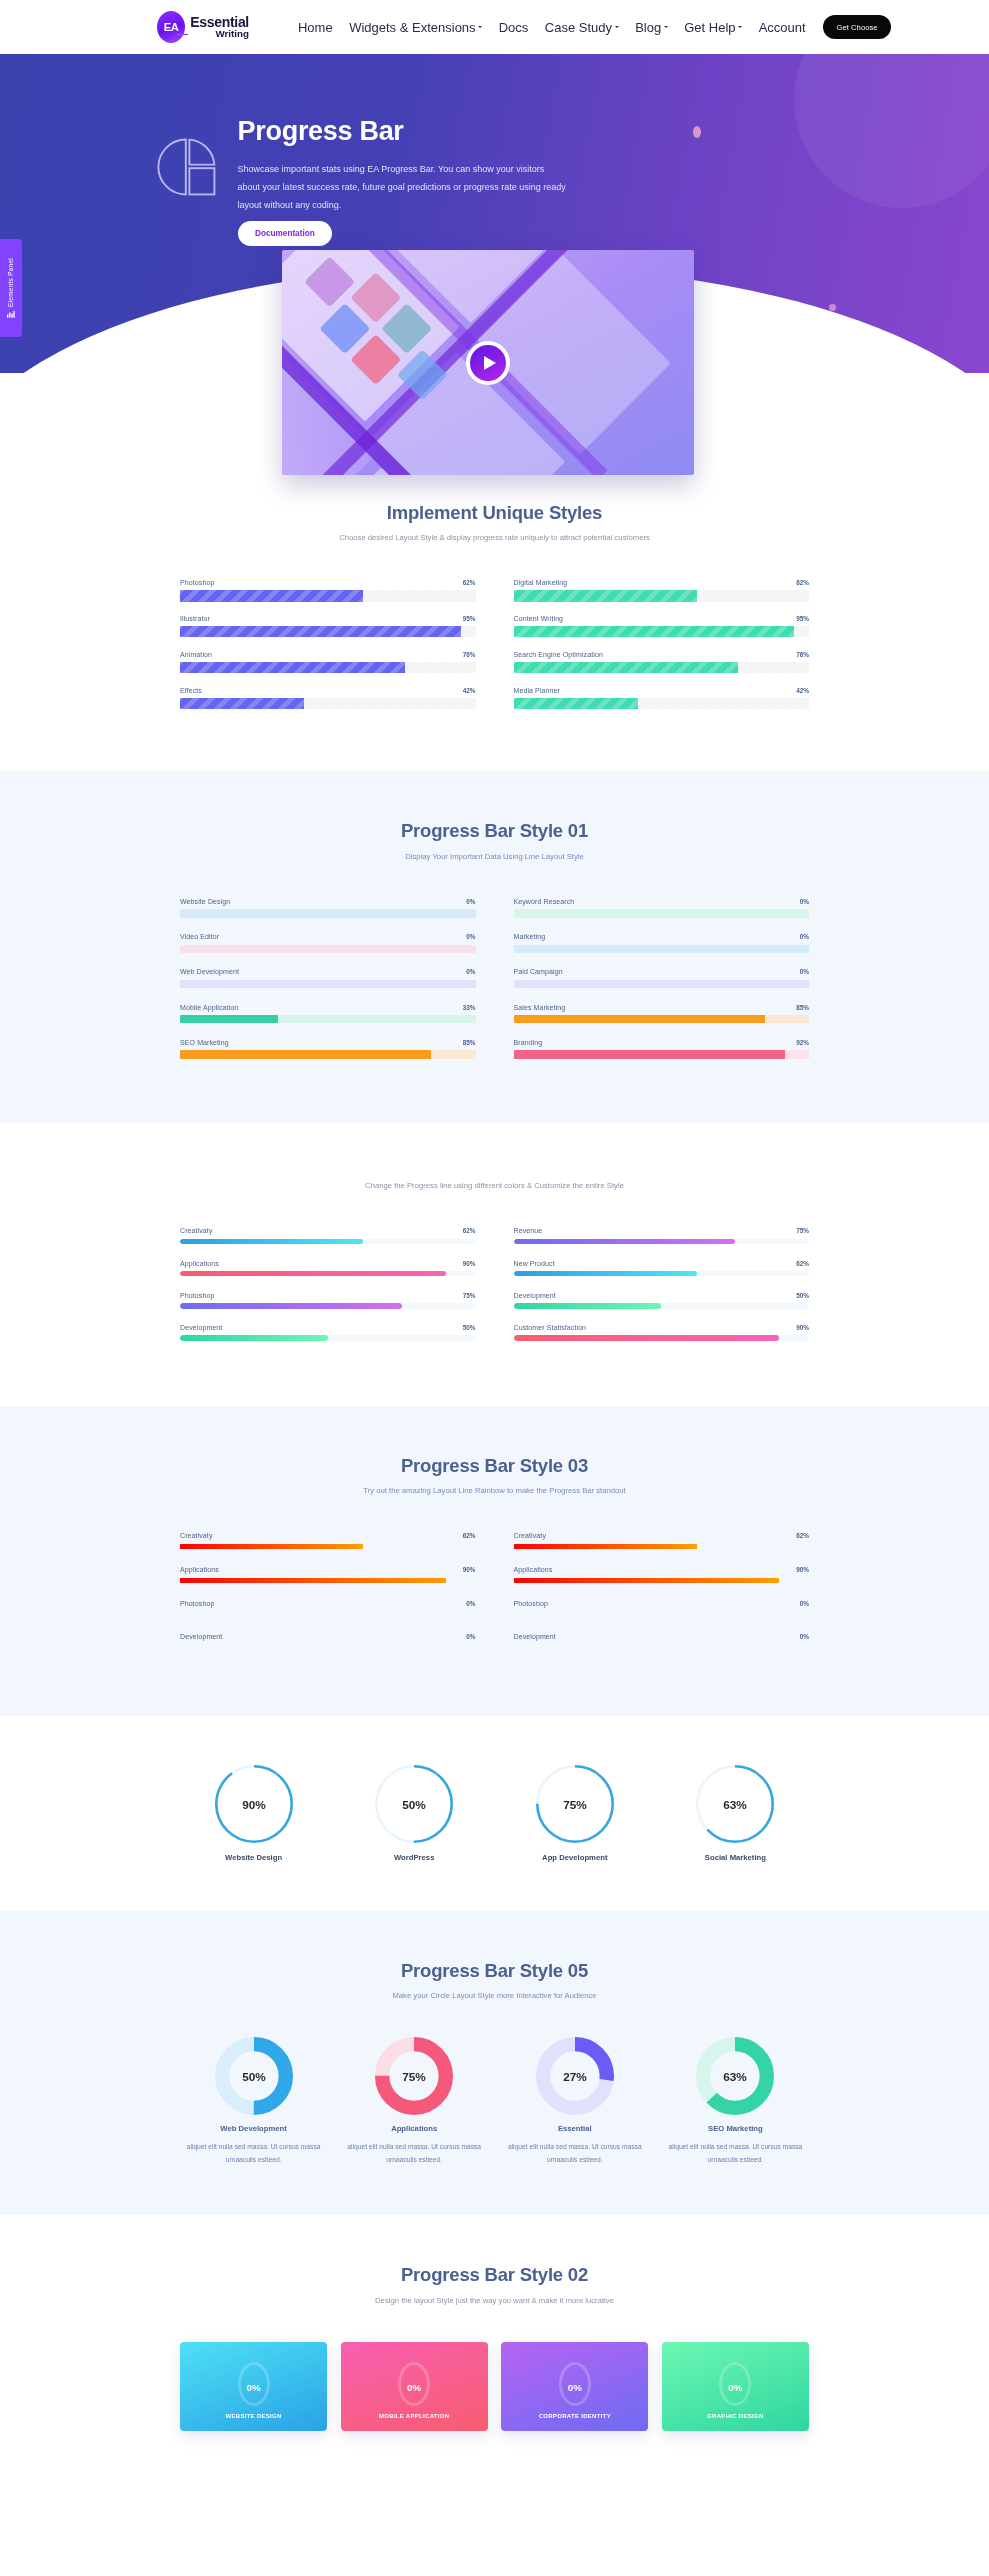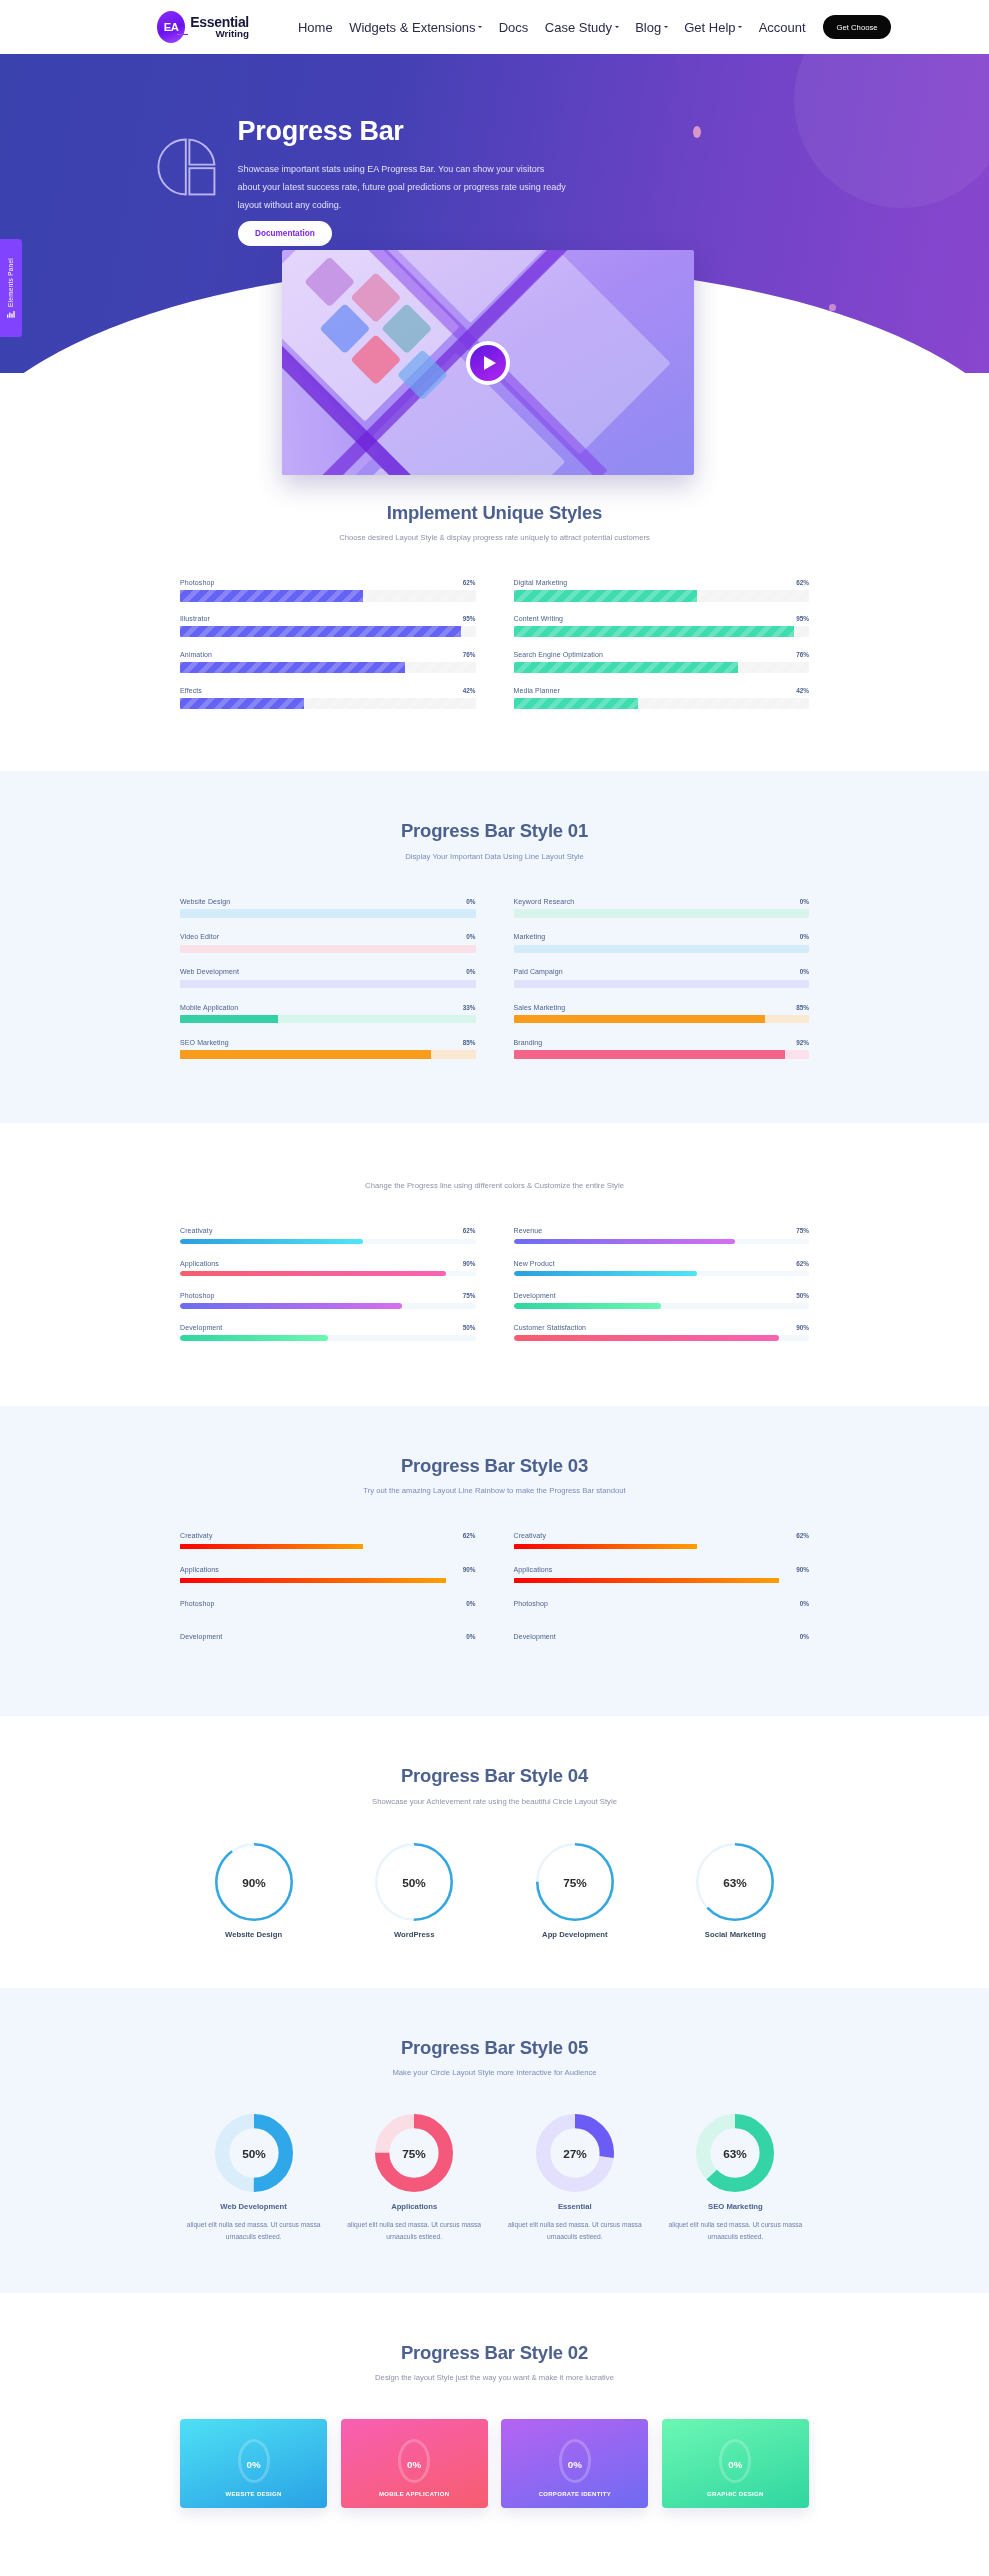--- a/index.html
+++ b/index.html
@@ -646,24 +646,20 @@
                 <div class="pb-fill" style="width:0%;background:linear-gradient(90deg,#ff0000,#ff9f00);"></div>
               </div>
             </div>
           </div>
       </div>
     </div>
   </section>
 
   <section class="section sec-white">
     <div class="sec-inner">
-      <div class="sec-head">
-        <h2>Progress Bar Style 04</h2>
-        <div class="sub">Showcase your Achievement rate using the beautiful Circle Layout Style</div>
-      </div>
       <div class="grid4" id="s04-grid">
           <div class="circ-card">
             <div class="circ-wrap">
               <svg width="78" height="78" viewBox="0 0 152 152">
                 <circle cx="76" cy="76" r="73.5" fill="none" stroke="#eaf4fd" stroke-width="5"></circle>
                 <circle cx="76" cy="76" r="73.5" fill="none" stroke="#35a7e0" stroke-width="5" stroke-dasharray="461.8141200776996" stroke-dashoffset="46.18141200776995" transform="rotate(-90 76 76)" stroke-linecap="butt"></circle>
                 <text x="76" y="85" text-anchor="middle" class="pctlbl">90%</text>
               </svg>
             </div>
             <div class="cname">Website Design</div>

